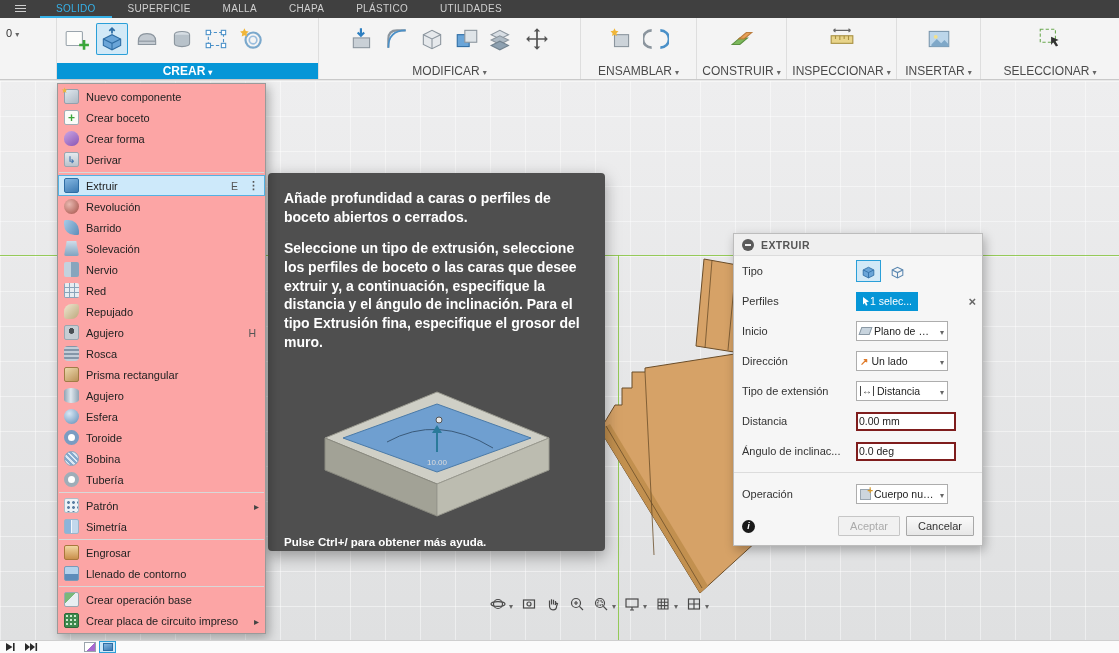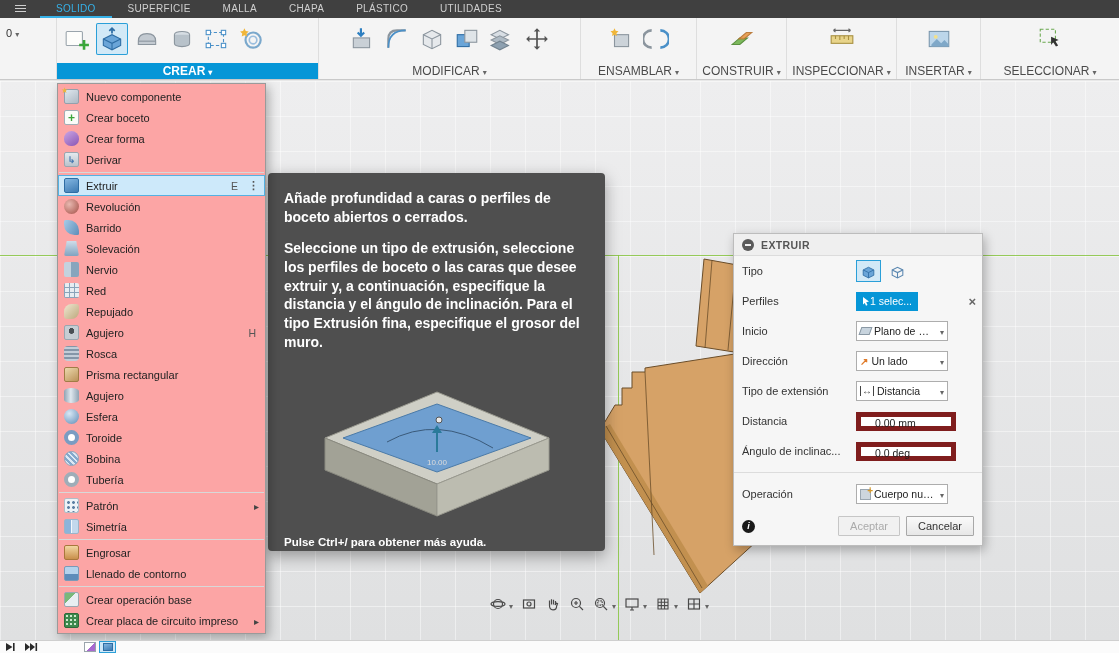--- a/index.html
+++ b/index.html
@@ -104,21 +104,21 @@
   .dlabel{color:#333;font-size:11px}
   .dctl{position:absolute;left:122px;right:26px;display:flex;align-items:center;gap:4px}
   .ticon{width:25px;height:22px;display:flex;align-items:center;justify-content:center}
   .ticon.sel{background:#d2e9f7;box-shadow:inset 0 0 0 1px #2a9fd8}
   .chip{background:#0696d7;color:#fff;height:19px;display:flex;align-items:center;padding:0 6px;font-size:10.5px;border-radius:0;white-space:nowrap}
   .xbtn{position:absolute;right:-20px;color:#666;font-size:13px;line-height:13px}
   .xbtn::after{content:"×";font-weight:bold}
   .dselect{width:92px;height:20px;background:#fff;border:1px solid #adadad;display:flex;align-items:center;gap:3px;padding:0 3px;font-size:10.5px;color:#222;white-space:nowrap}
   .dselect .val{overflow:hidden;text-overflow:ellipsis;flex:1}
   .dselect .caret{margin-left:auto}
-  .dinput{width:100px;height:19px;background:#fff;border:5px solid #7f1d1d;display:flex;padding:0 14px;font-size:10.5px;color:#222}
+  .dinput{width:100px;height:19px;background:#fff;border:2px solid #7f1d1d;display:flex;align-items:center;padding:0 1px;font-size:10.5px;color:#222}
   .dsep{height:1px;background:#dcdcdc;margin:6px 0}
   .dfoot{display:flex;align-items:center;gap:6px;padding:7px 8px 9px}
   .dinfo{width:13px;height:13px;border-radius:50%;background:#1a1a1a;color:#fff;display:flex;align-items:center;justify-content:center;font-size:9px;font-style:italic;font-weight:bold}
   .dinfo::after{content:"i"}
   .dbtn{height:20px;padding:0 11px;font-size:11px;border:1px solid #a8a8a8;background:linear-gradient(#fafafa,#e7e7e7);color:#333;display:flex;align-items:center;border-radius:1px}
   .dbtn.disabled{color:#ababab;border-color:#c6c6c6;background:#f1f1f1}
   .dbtn-group{margin-left:auto;display:flex;gap:6px}
   .si-plane{width:11px;height:8px;background:#c8d4de;border:1px solid #8a98a4;transform:skewX(-20deg);flex:0 0 11px}
   .si-dir{color:#e07b29;font-weight:bold;font-size:10px}
   .si-dir::after{content:"↗"}

